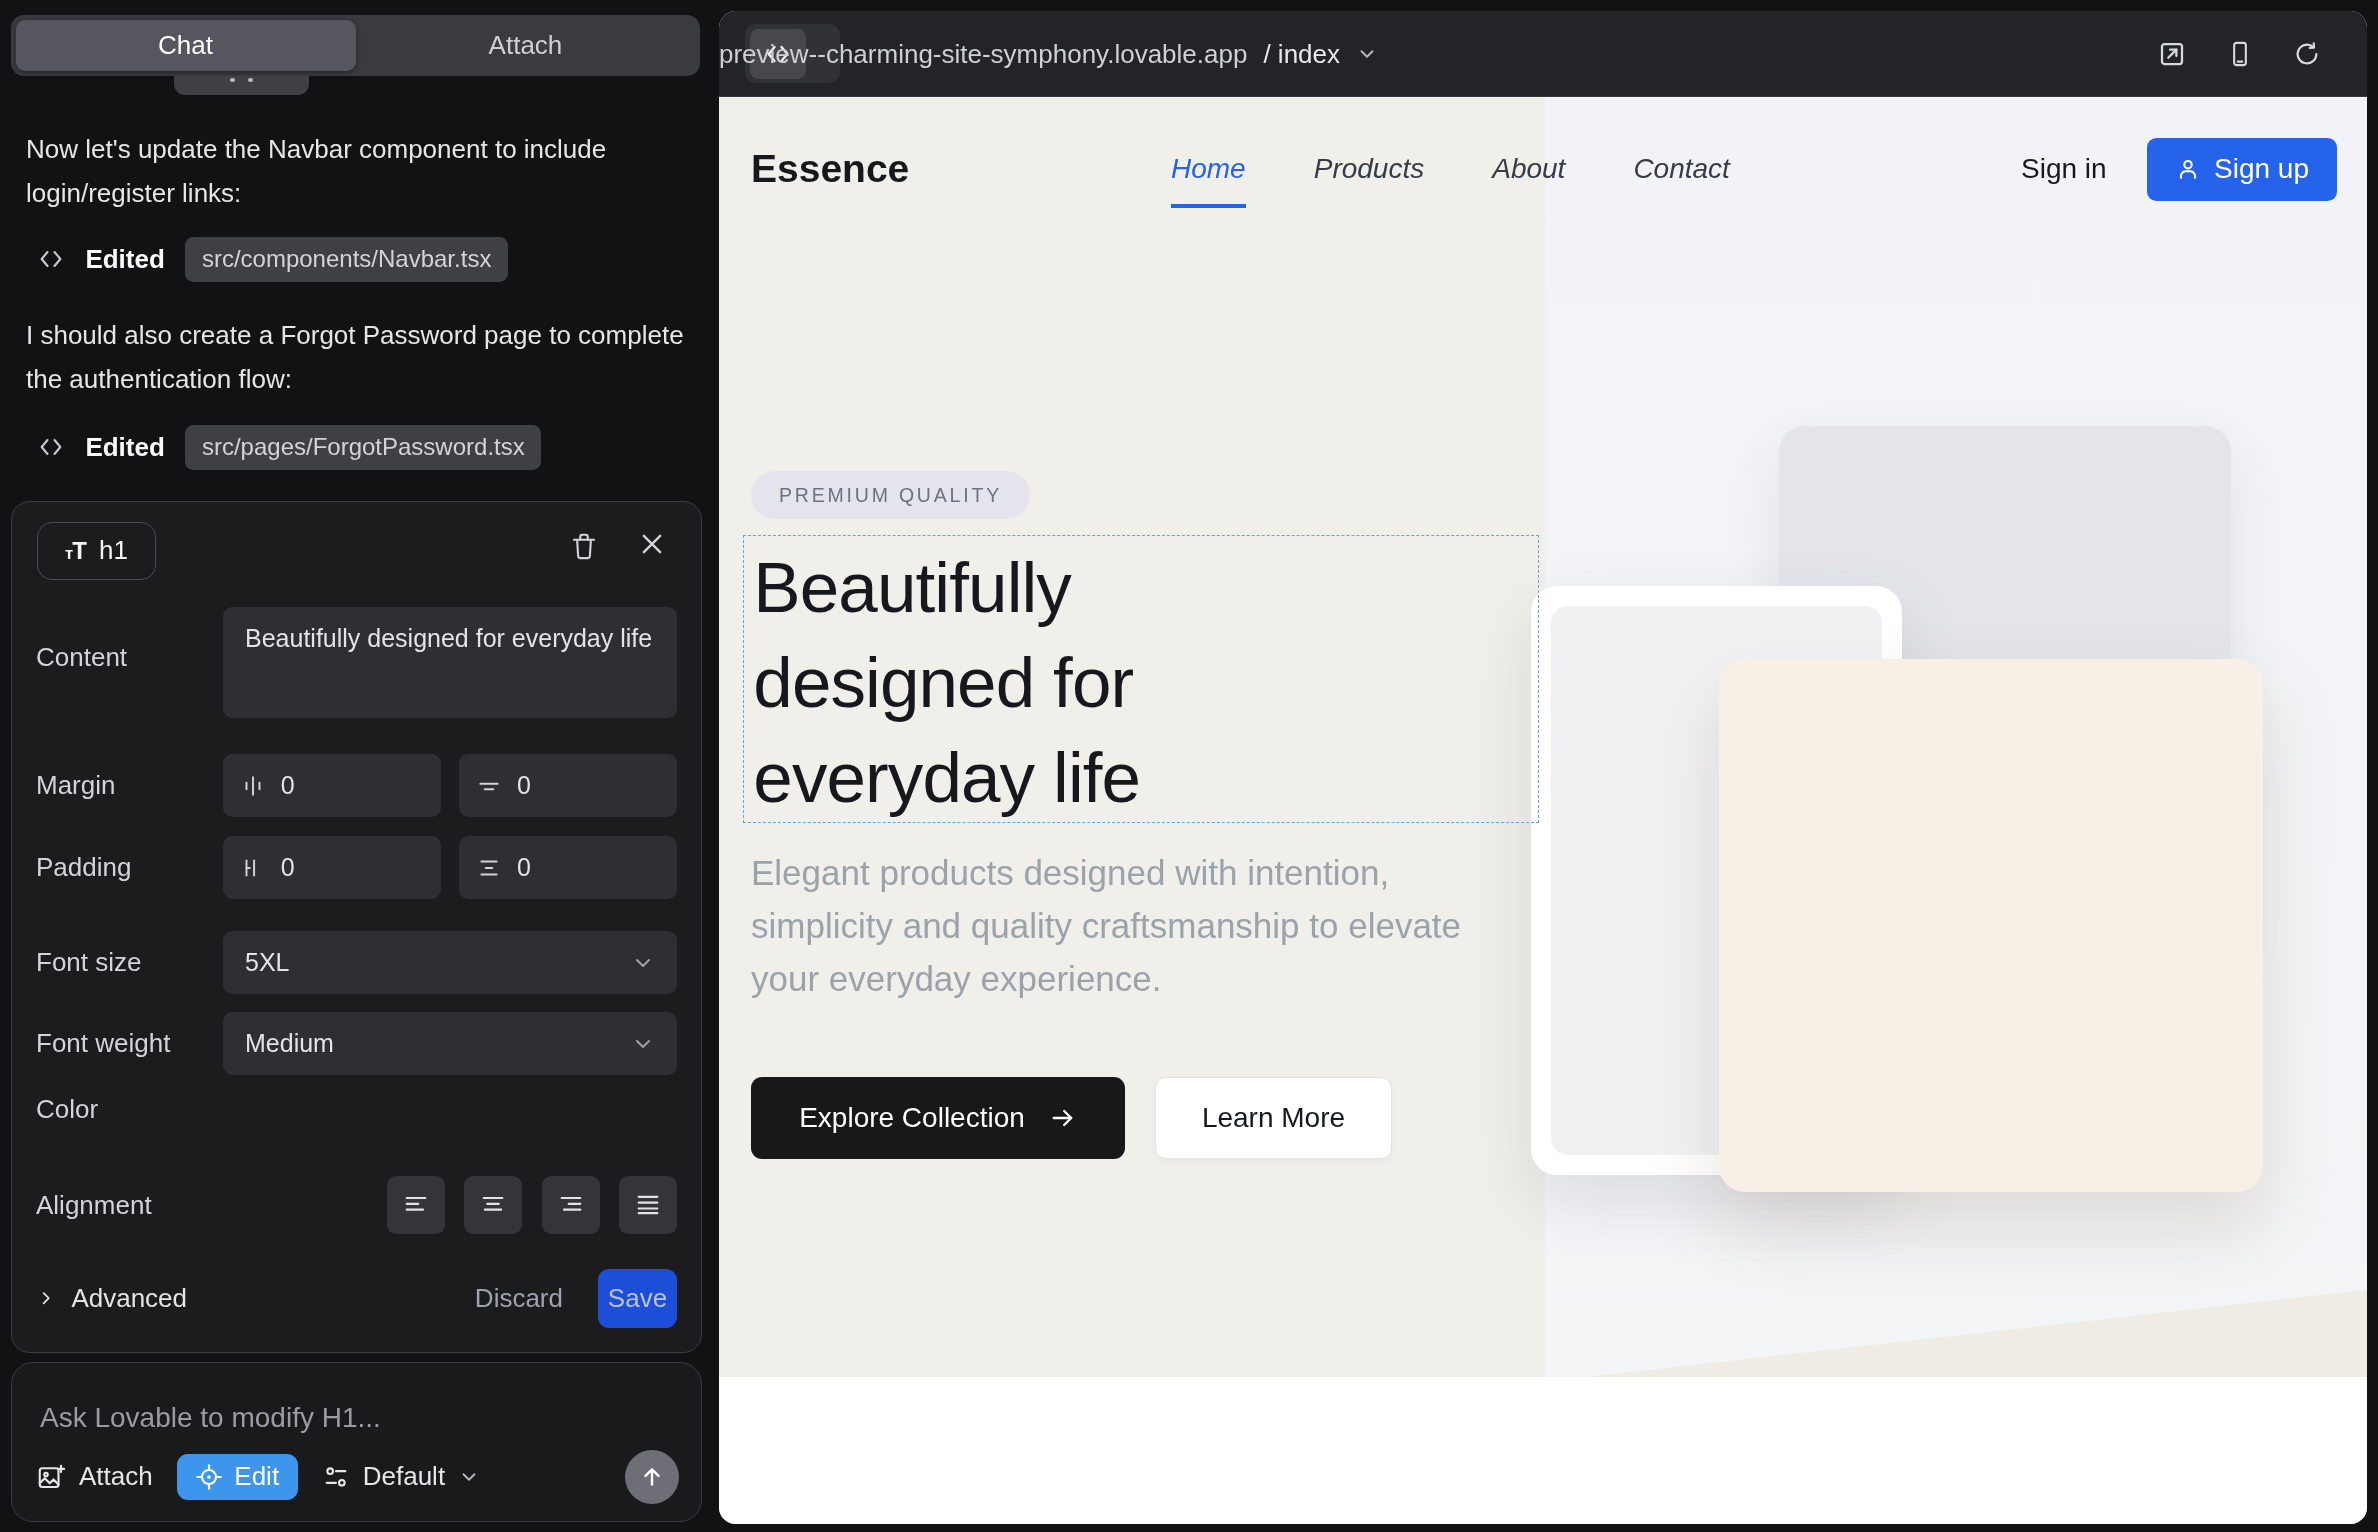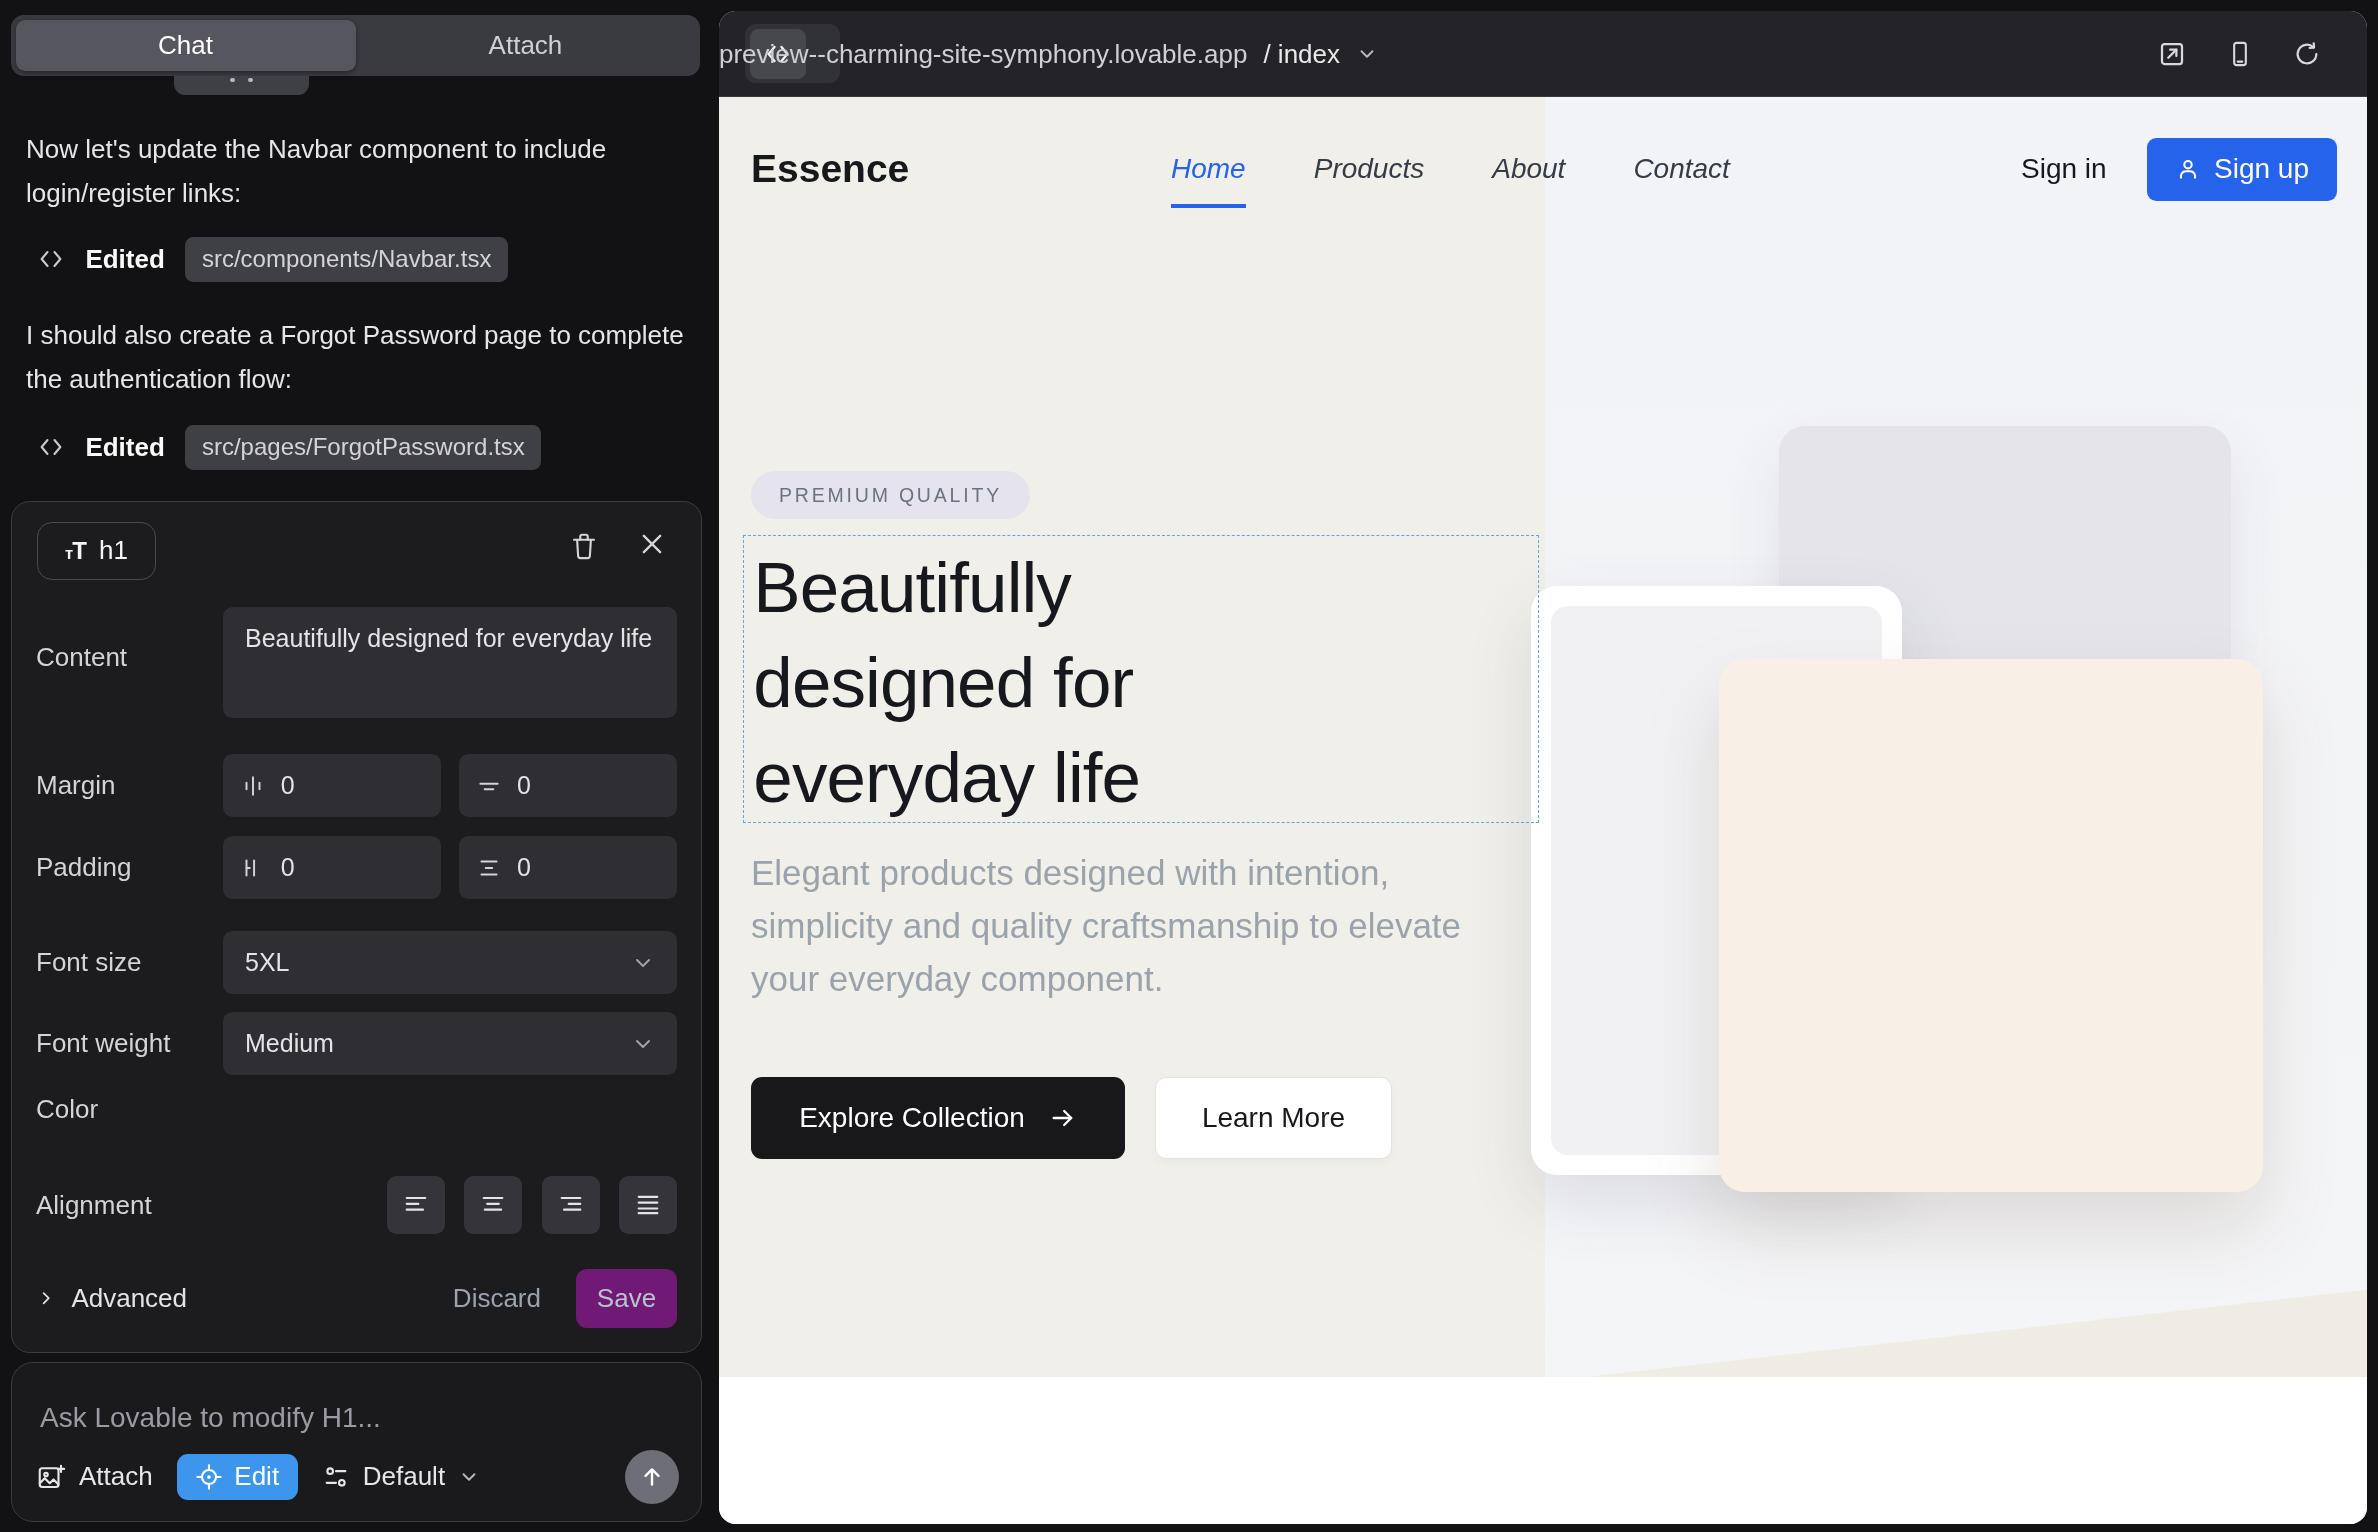--- a/index.html
+++ b/index.html
@@ -48,21 +48,21 @@
       linear-gradient(45deg,#cfcfcf 25%,transparent 25%,transparent 75%,#cfcfcf 75%),
       linear-gradient(45deg,#cfcfcf 25%,#ffffff 25%,#ffffff 75%,#cfcfcf 75%);
     background-size:13px 13px; background-position:0 0,6.5px 6.5px; }
   .align-group { display:flex; gap:19.5px; justify-content:flex-end; flex:1; }
   .align-btn { width:58px; height:58px; background:#34343a; border-radius:9.3px;
     display:flex; align-items:center; justify-content:center; }
   .footer-row { position:absolute; left:24px; right:24px; bottom:24px; height:59px;
     display:flex; align-items:center; }
   .advanced { display:flex; align-items:center; gap:15px; color:#e4e4e7; font-size:26px; }
   .discard { margin-left:auto; color:#9ca3af; font-size:26px; margin-right:35px; }
-  .save-btn { width:101px; height:59px; background:#701a75; border-radius:11px; color:#b8c4cd;
+  .save-btn { width:79px; height:59px; background:#1d4ed8; border-radius:11px; color:#b8c4cd;
     font-size:26px; display:flex; align-items:center; justify-content:center; }
 
   
   #composer { position:absolute; left:11px; top:1362px; width:691px; height:160px;
     background:#1a1a1d; border:0.9px solid #3a3a41; border-radius:22px; }
   .placeholder { position:absolute; left:28px; top:39px; font-size:28px; color:#9b9ba3; }
   .composer-row { position:absolute; left:24px; right:22px; bottom:20.4px; height:48px;
     display:flex; align-items:center; gap:24px; color:#e6e6e9; font-size:26px; }
   .edit-pill { background:#3d96ec; border-radius:11px; height:46px; padding:0 18.6px;
     display:flex; align-items:center; gap:11px; color:#fff; }
@@ -438,21 +438,21 @@
     <div class="badge">PREMIUM QUALITY</div>
 
     <div class="sel-box">
       <h1 class="headline">
         <span>Beautifully</span><br>
         <span>designed for</span><br>
         <span>everyday life</span>
       </h1>
     </div>
 
-    <p class="hero-p">Elegant products designed with intention, simplicity and quality craftsmanship to elevate your everyday component.</p>
+    <p class="hero-p">Elegant products designed with intention, simplicity and quality craftsmanship to elevate your everyday experience.</p>
 
     <div class="cta-row">
       <div class="cta-primary">
         <span>Explore Collection</span>
         <svg width="28" height="28" viewBox="0 0 24 24" fill="none" stroke="#ffffff" stroke-width="2" stroke-linecap="round" stroke-linejoin="round">
             <line x1="4" y1="12" x2="19" y2="12"></line>
             <polyline points="13 6 19 12 13 18"></polyline>
           </svg>
       </div>
       <div class="cta-secondary">Learn More</div>

